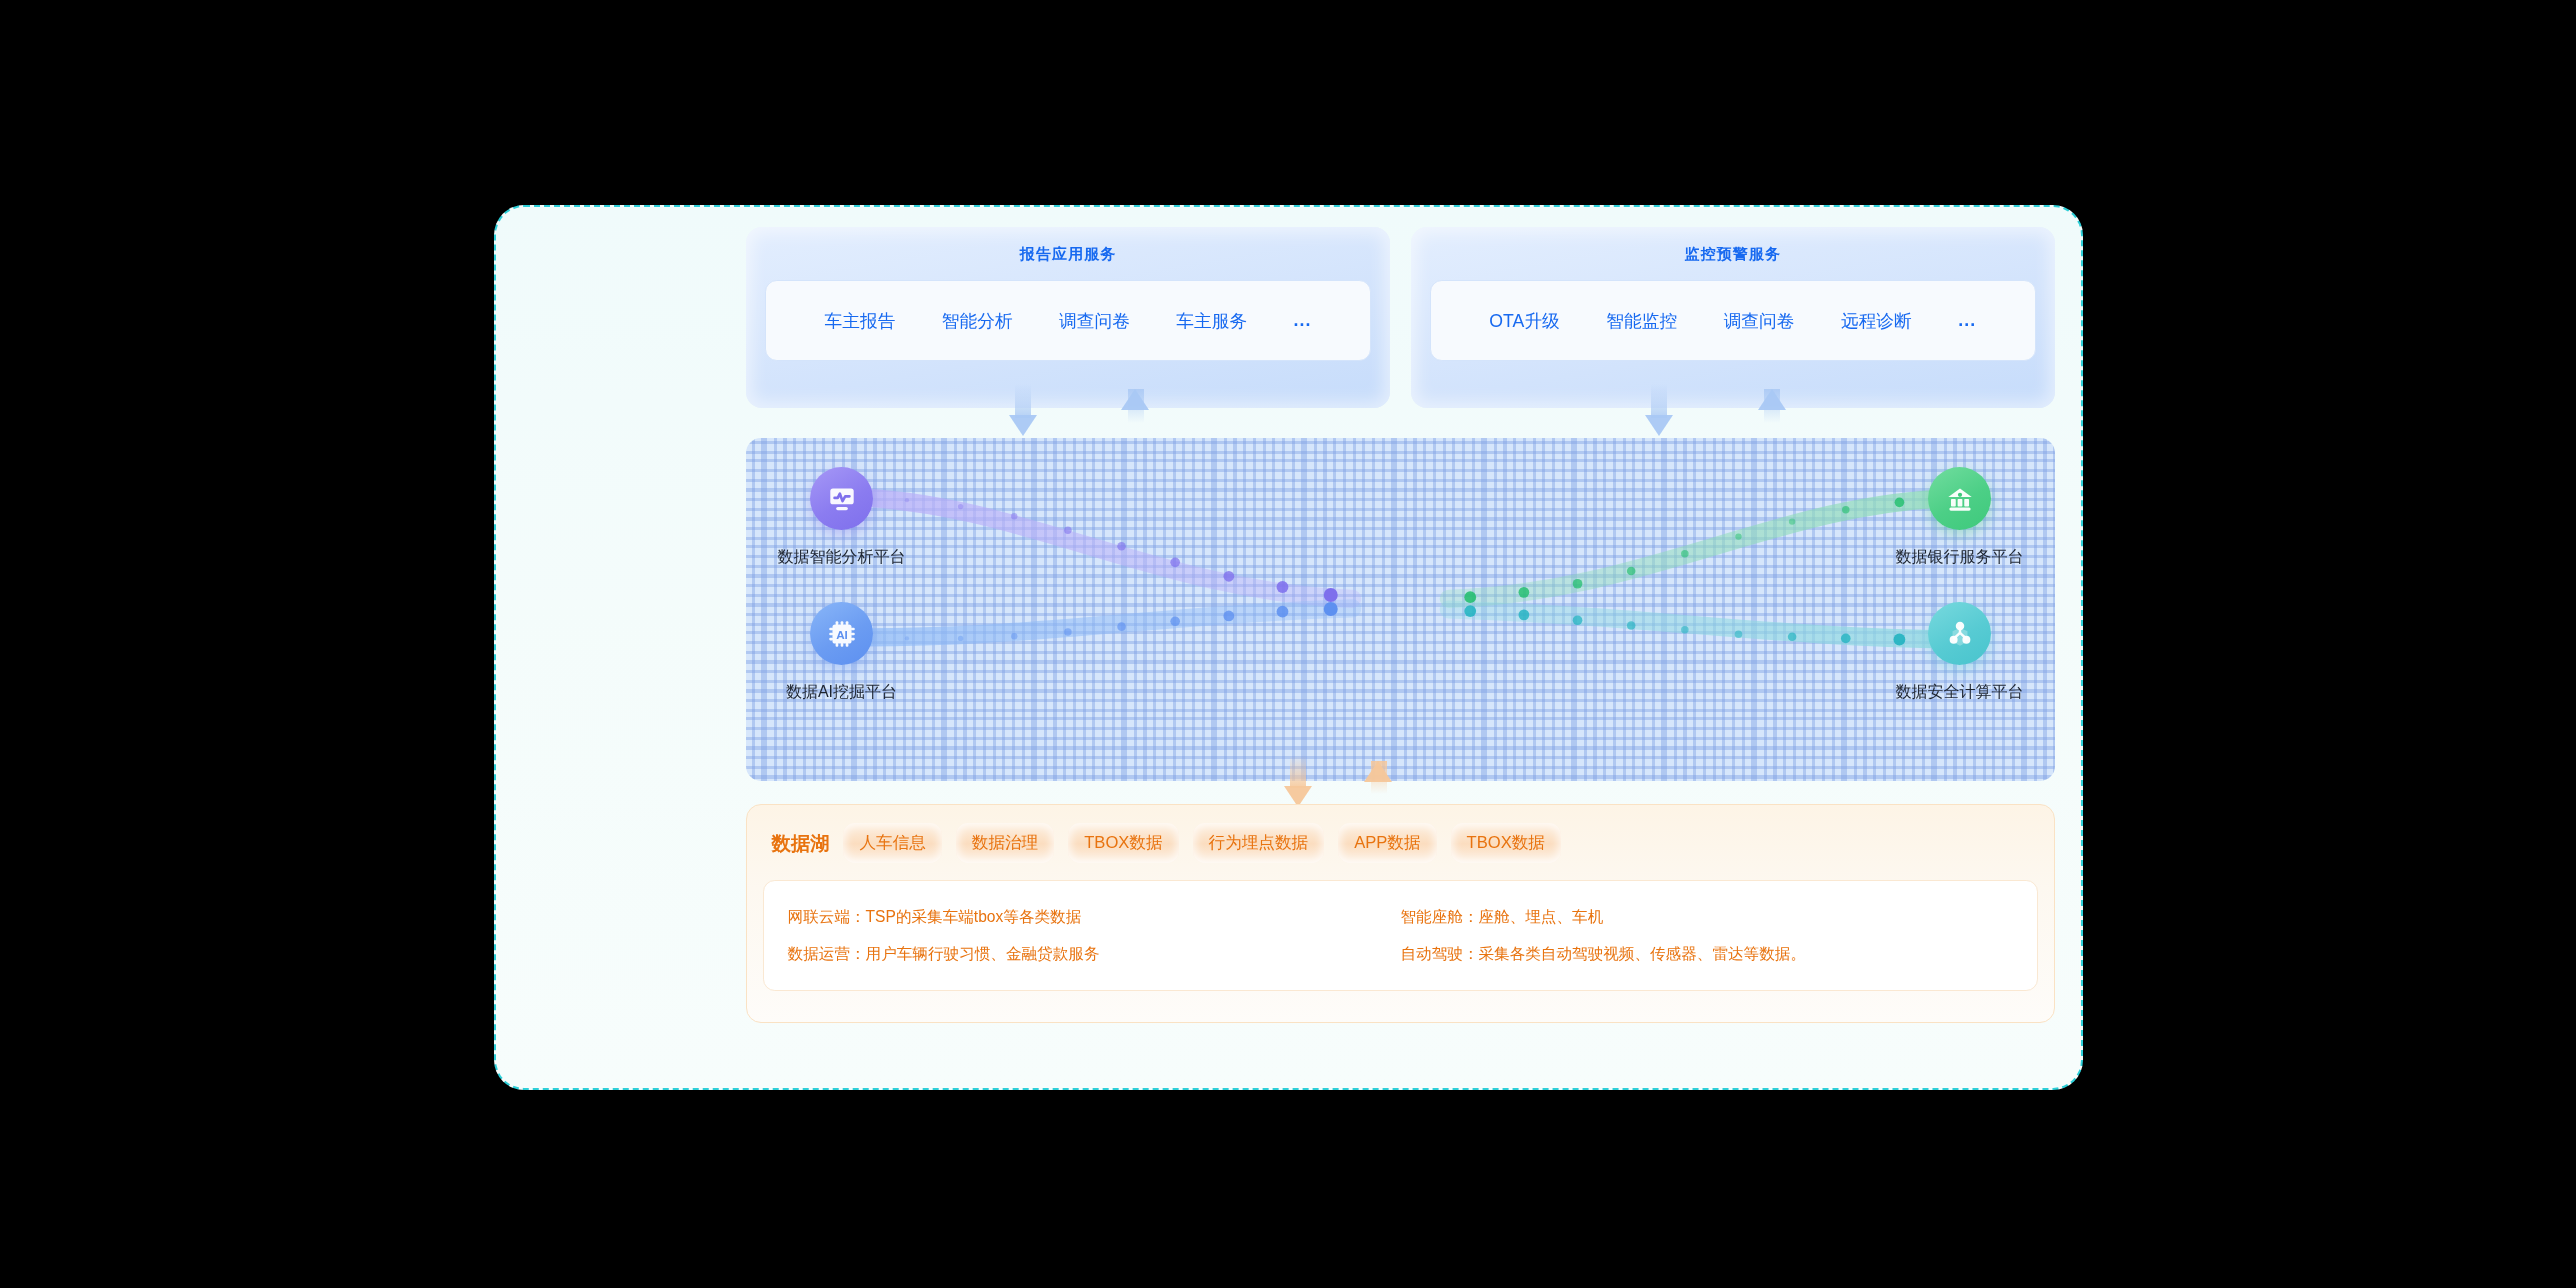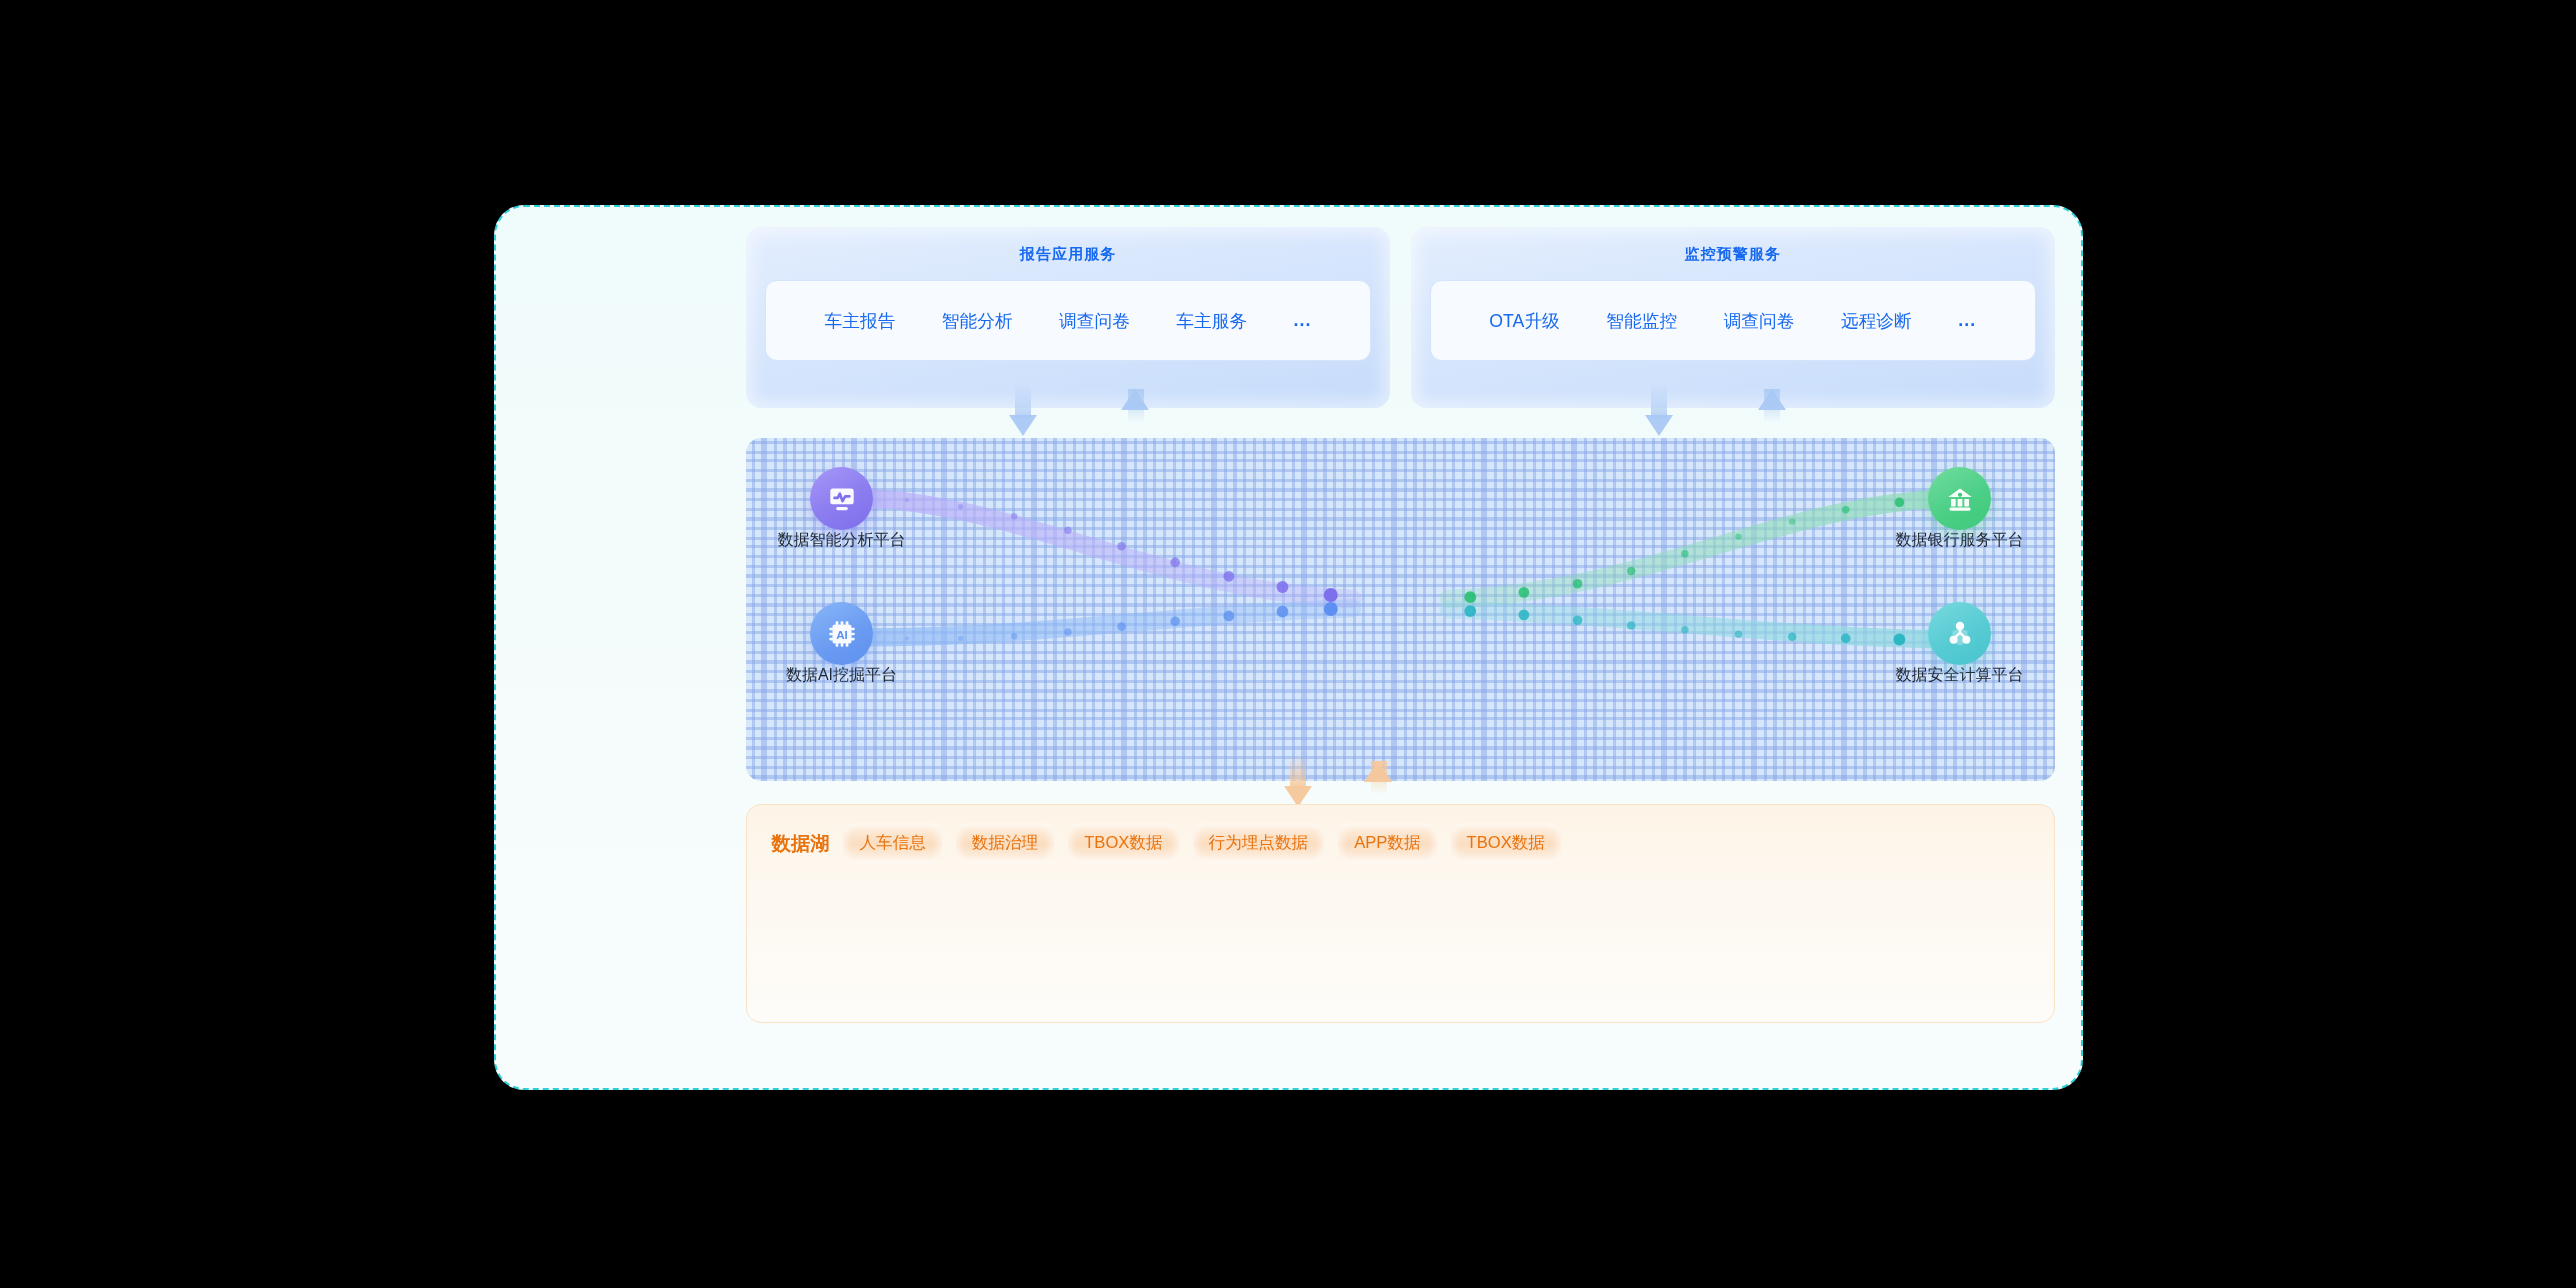--- a/index.html
+++ b/index.html
@@ -115,21 +115,21 @@
   .tool-inner { position: absolute; inset: 0; }
   .tool-svg { position: absolute; left: 0; top: 0; width: 1309px; height: 343px; }
 
   
   .node { position: absolute; width: 161px; text-align: center; }
   .node-circle {
     width: 63px; height: 63px; border-radius: 50%;
     margin: 0 auto; display: flex; align-items: center; justify-content: center;
     position: relative;
   }
-  .node-label { margin-top: 0; font-size: 16px; color: #1d2430; white-space: nowrap; }
+  .node-label { margin-top: 17px; font-size: 16px; color: #1d2430; white-space: nowrap; }
   .n-analysis { left: 15px;  top: 29px; }
   .n-ai       { left: 15px;  top: 164px; }
   .n-bank     { left: 1133px; top: 29px; }
   .n-sec      { left: 1133px; top: 164px; }
   .c-purple { background: linear-gradient(150deg,#a698f6 0%, #8b7cf0 55%, #7e6fec 100%);
               box-shadow: 0 5.4px 14px rgba(130,115,235,.35); }
   .c-blue   { background: linear-gradient(150deg,#89b6f8 0%, #6b9cf2 55%, #5d90f0 100%);
               box-shadow: 0 5.4px 14px rgba(105,150,240,.35); }
   .c-green  { background: linear-gradient(150deg,#72dd9f 0%, #4ccf86 55%, #3ec97c 100%);
               box-shadow: 0 5.4px 14px rgba(75,200,130,.35); }
@@ -390,17 +390,23 @@
       <div class="lake-row">
         <span class="lake-title">数据湖</span>
         <span class="lake-pill">人车信息</span>
         <span class="lake-pill">数据治理</span>
         <span class="lake-pill">TBOX数据</span>
         <span class="lake-pill">行为埋点数据</span>
         <span class="lake-pill">APP数据</span>
         <span class="lake-pill">TBOX数据</span>
       </div>
 
+      <div class="detail-box">
+        <div class="detail-line">网联云端：TSP的采集车端tbox等各类数据</div>
+        <div class="detail-line">智能座舱：座舱、埋点、车机</div>
+        <div class="detail-line">数据运营：用户车辆行驶习惯、金融贷款服务</div>
+        <div class="detail-line">自动驾驶：采集各类自动驾驶视频、传感器、雷达等数据。</div>
+      </div>
     </div>
 
   </div>
 </div>
 
 
 </body></html>

